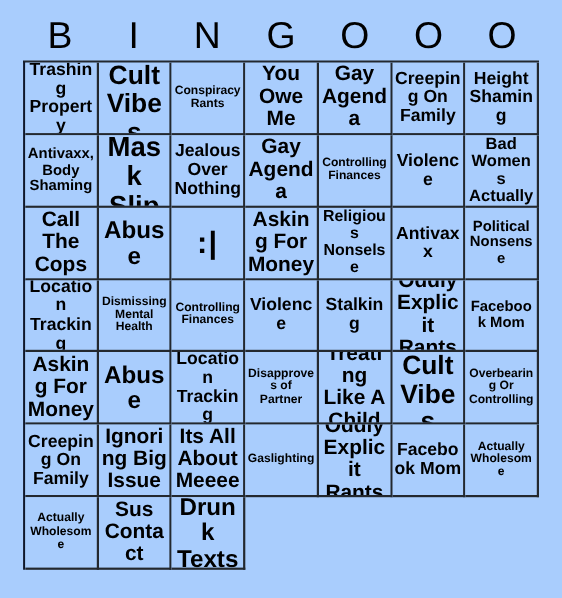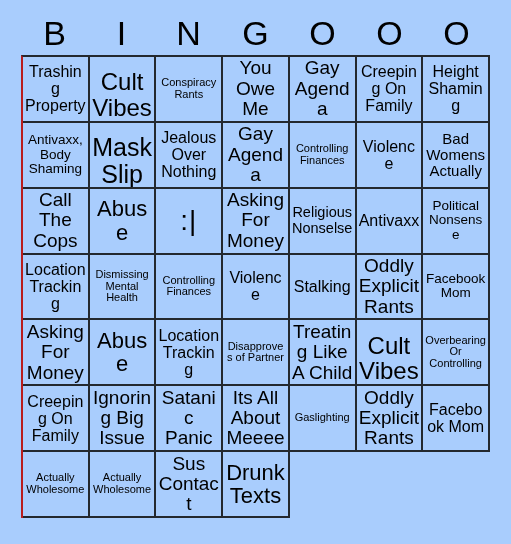--- a/index.html
+++ b/index.html
@@ -40,24 +40,25 @@
     letter-spacing: 0px;
   }
   #grid {
     position: absolute;
     left: 21px;
     top: 55px;
     width: 469px;
     height: 463px;
     box-sizing: border-box;
     border-top: 2px solid #23282e;
-    border-left: 2px solid #b91c1c;
+    border-left: 2px solid #0f172a;
     display: grid;
     grid-template-columns: repeat(7, 1fr);
     grid-template-rows: repeat(7, 1fr);
+    font-weight: bold;
   }
   .cell {
     box-sizing: border-box;
     border-right: 2px solid #23282e;
     border-bottom: 2px solid #23282e;
     display: flex;
     align-items: center;
     justify-content: center;
     text-align: center;
     padding: 1px 2px;
@@ -201,23 +202,20 @@
       <div class="cell fs-xs">
         <span class="cell-text">Overbearing Or Controlling</span>
       </div>
       <div class="cell fs-md">
         <span class="cell-text">Creeping On Family</span>
       </div>
       <div class="cell fs-lg">
         <span class="cell-text">Ignoring Big Issue</span>
       </div>
       <div class="cell fs-lg">
-        <span class="cell-text">Satanic Panic</span>
-      </div>
-      <div class="cell fs-lg">
         <span class="cell-text">Its All About Meeee</span>
       </div>
       <div class="cell fs-xs">
         <span class="cell-text">Gaslighting</span>
       </div>
       <div class="cell fs-lg">
         <span class="cell-text">Oddly Explicit Rants</span>
       </div>
       <div class="cell fs-md">
         <span class="cell-text">Facebook Mom</span>

